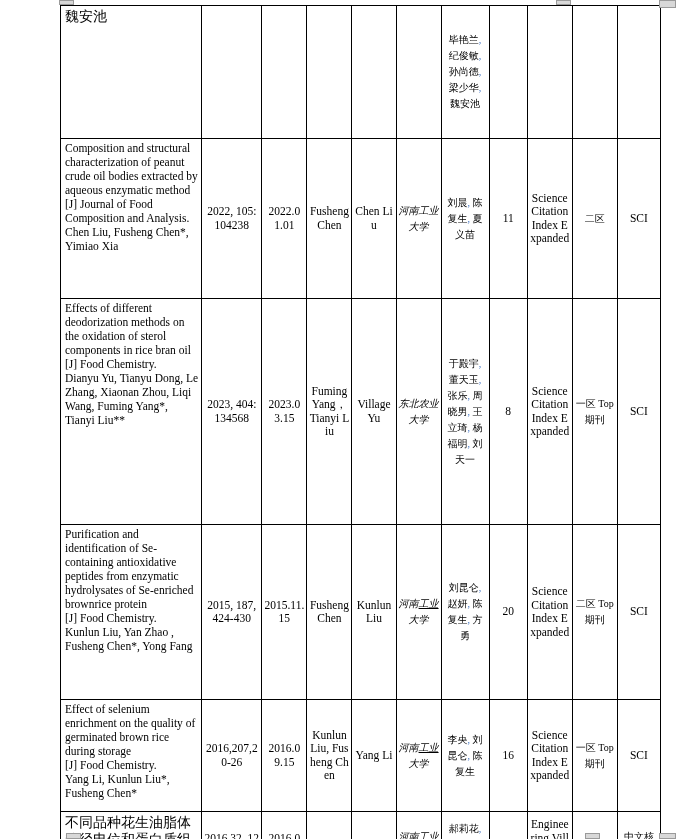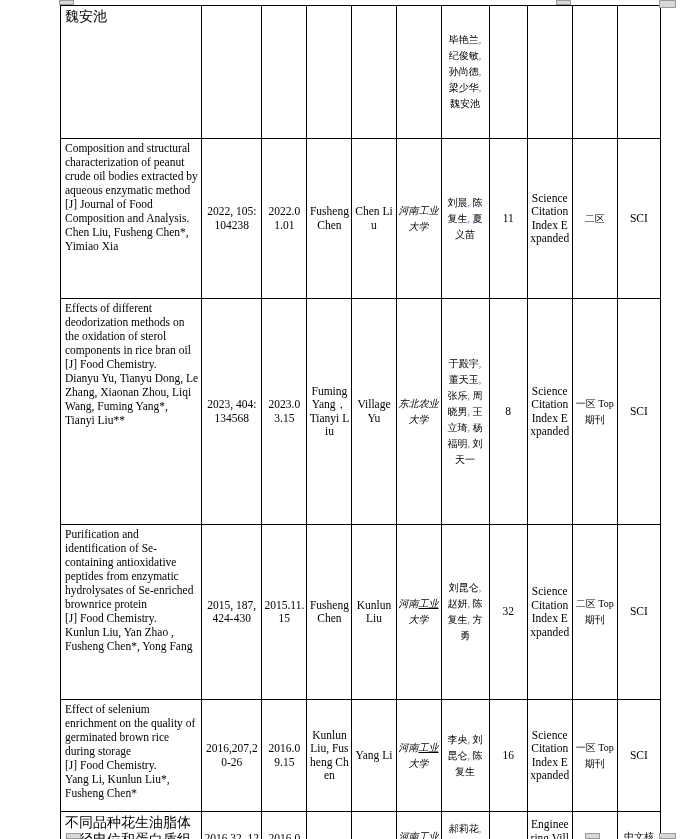--- a/index.html
+++ b/index.html
@@ -112,21 +112,21 @@
 [J] Food Chemistry.
 Kunlun Liu, Yan Zhao , Fusheng Chen*, Yong Fang</td>
     <td class="ba">2015, 187, 424-430</td>
     <td class="ba">2015.11.15</td>
     <td class="ba">Fusheng Chen</td>
     <td class="ba">Kunlun Liu</td>
     <td class="cjk">
       <span class="orgseg">河南</span><span class="orgseg u">工业</span><span class="orgseg">大学</span>
     </td>
     <td class="ba cjk">刘昆仑<span class="bc">,</span> 赵妍<span class="bc">,</span> 陈复生<span class="bc">,</span> 方勇</td>
-    <td>32</td>
+    <td>20</td>
     <td class="ba">Science Citation Index Expanded</td>
     <td class="ba cjk">二区 Top期刊</td>
     <td class="ba">SCI</td>
   </tr>
 
   <tr style="height:112px">
     <td class="title">Effect of selenium enrichment on the quality of germinated brown rice during storage
 [J] Food Chemistry.
 Yang Li, Kunlun Liu*, Fusheng Chen*</td>
     <td class="ba">2016,207,20-26</td>

